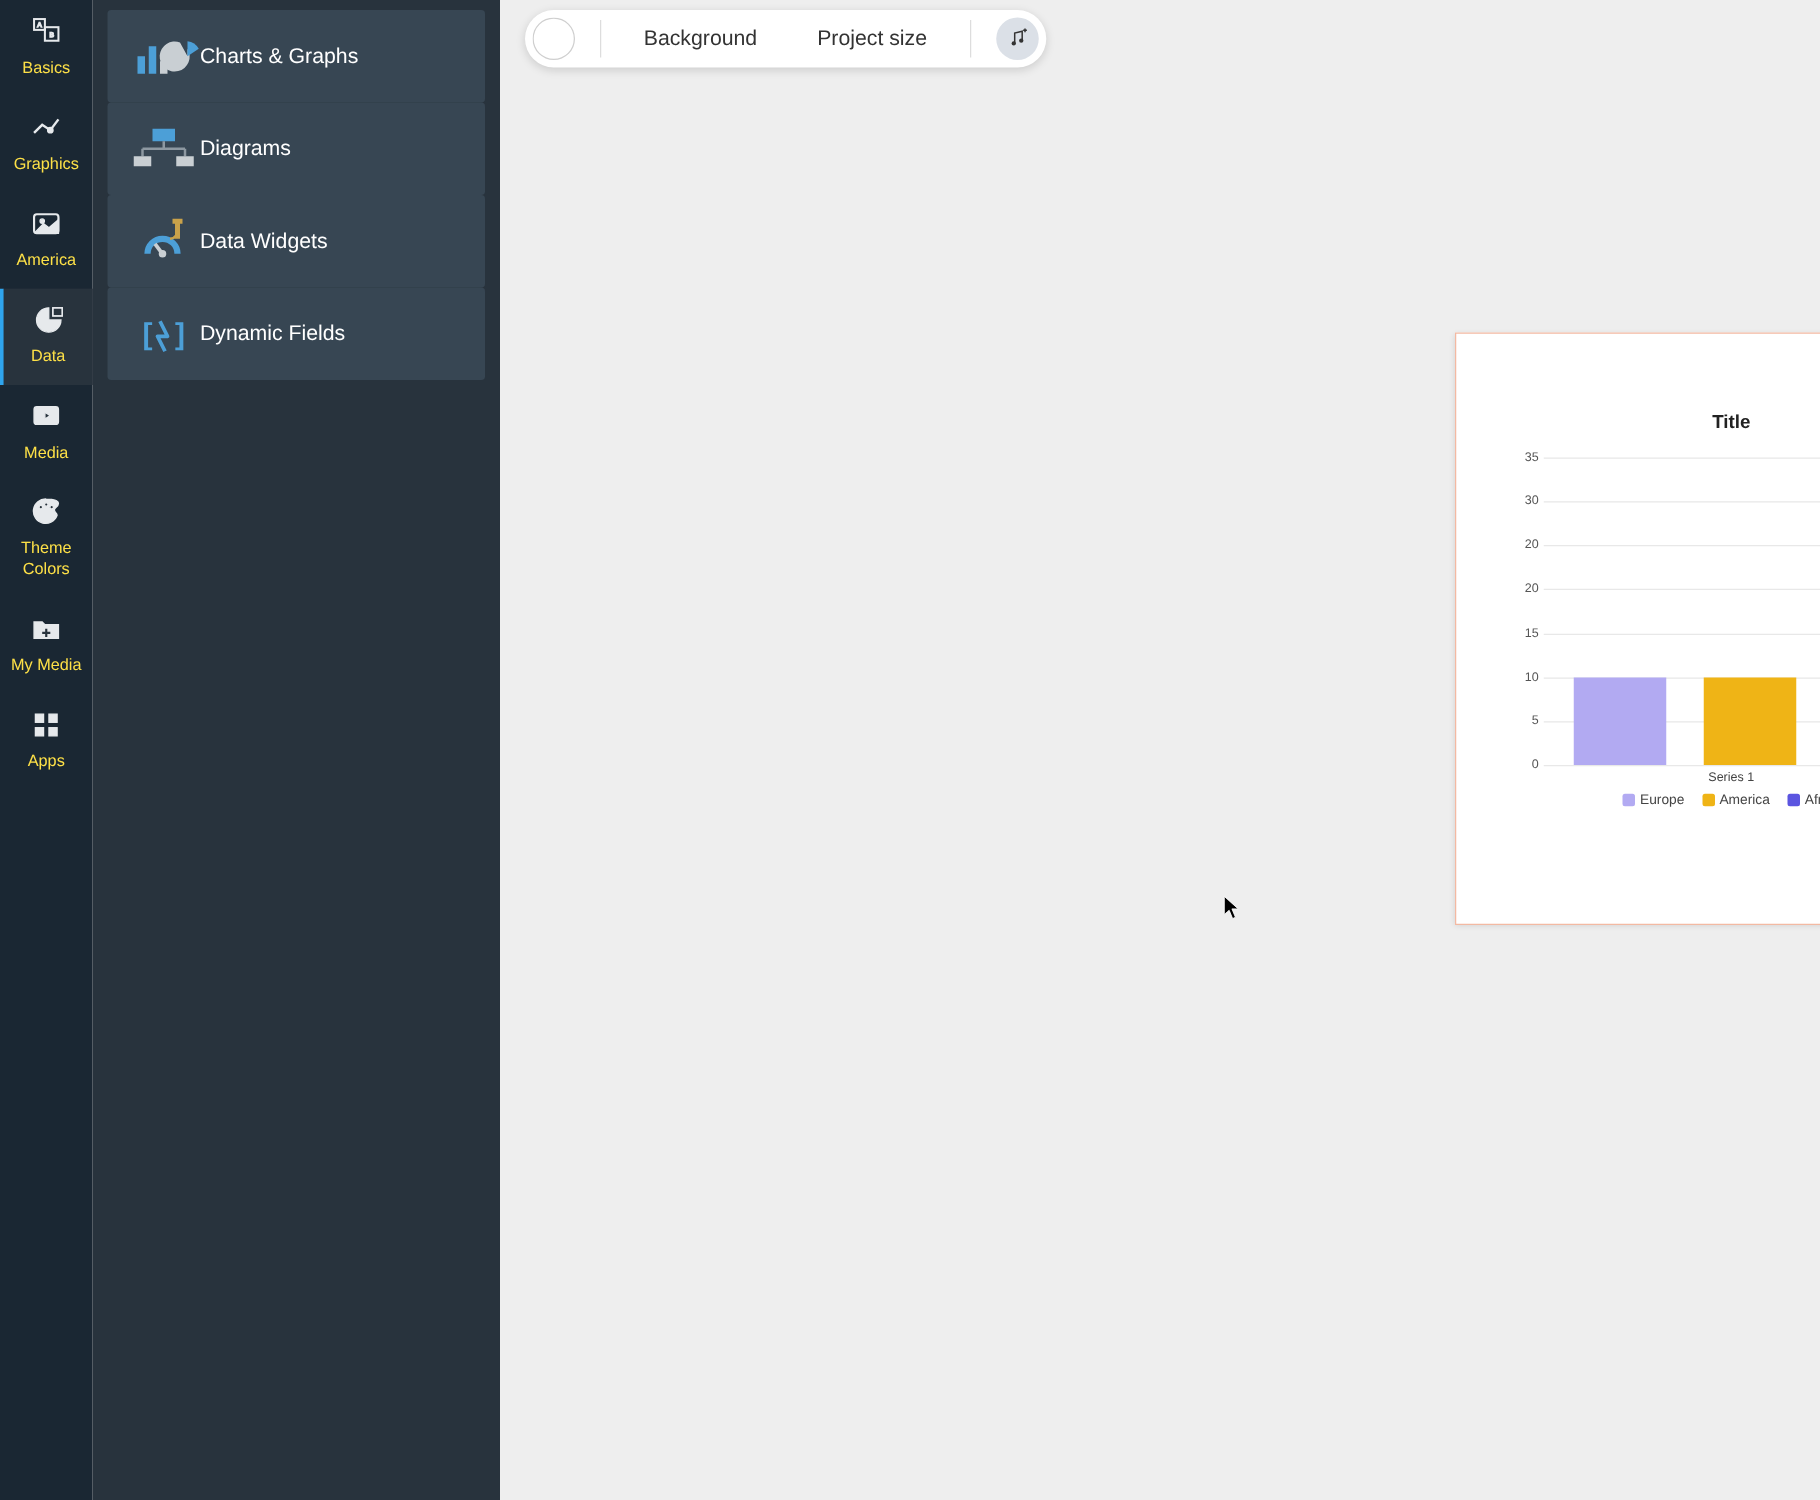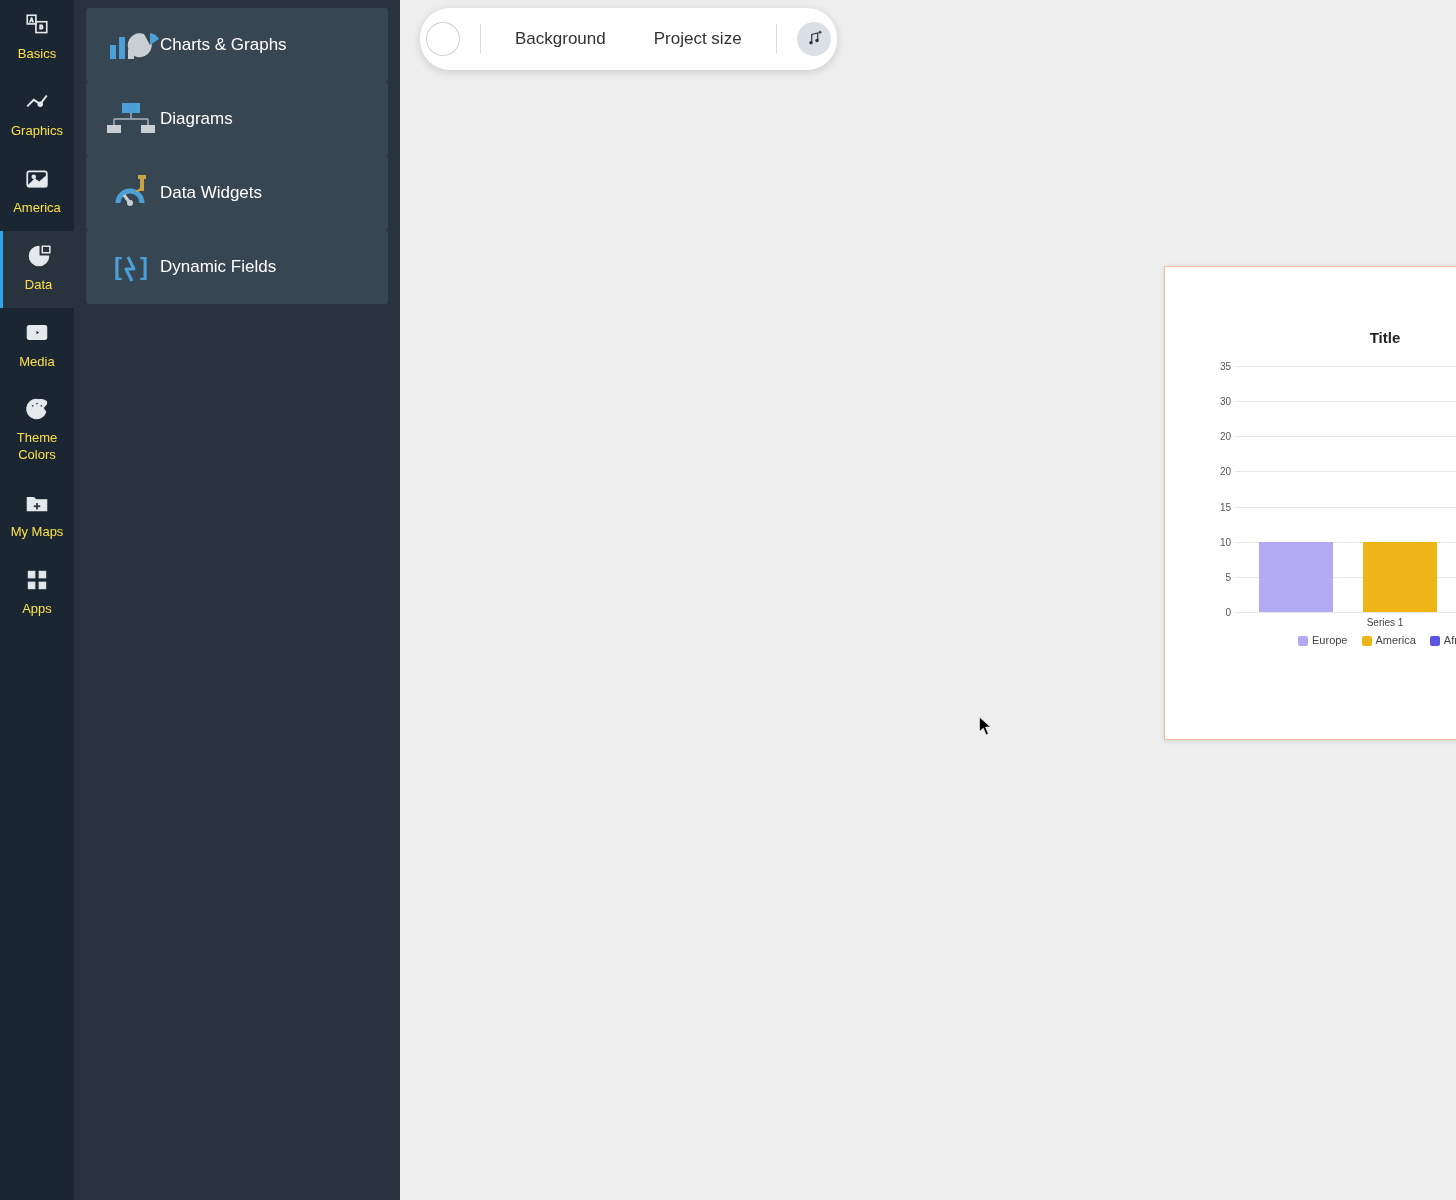--- a/index.html
+++ b/index.html
@@ -96,21 +96,21 @@
     left: 400px;
     right: 0;
     bottom: 0;
     background: #eeeeee;
   }
 
   .toolbar {
     position: absolute;
     top: 8px;
     left: 20px;
-    height: 62px;
+    height: 46px;
     background: #fff;
     border-radius: 30px;
     box-shadow: 0 2px 8px rgba(0,0,0,0.15);
     display: flex;
     align-items: center;
     padding: 0 6px;
     gap: 20px;
   }
   .color-swatch {
     width: 34px;
@@ -282,21 +282,21 @@
     </svg>
     <span>Theme Colors</span>
   </div>
 
   <div class="rail-item">
     <svg viewBox="0 0 24 24">
       <path d="M3 7 h6 l2 2 h10 v10 H3 Z" fill="#e6e9ec"></path>
       <line x1="12" y1="12" x2="12" y2="18" stroke="#28333d" stroke-width="1.6"></line>
       <line x1="9" y1="15" x2="15" y2="15" stroke="#28333d" stroke-width="1.6"></line>
     </svg>
-    <span>My Maps</span>
+    <span>My Media</span>
   </div>
 
   <div class="rail-item">
     <svg viewBox="0 0 24 24">
       <rect x="4" y="4" width="6" height="6" fill="#e6e9ec"></rect>
       <rect x="14" y="4" width="6" height="6" fill="#e6e9ec"></rect>
       <rect x="4" y="14" width="6" height="6" fill="#e6e9ec"></rect>
       <rect x="14" y="14" width="6" height="6" fill="#e6e9ec"></rect>
     </svg>
     <span>Apps</span>

